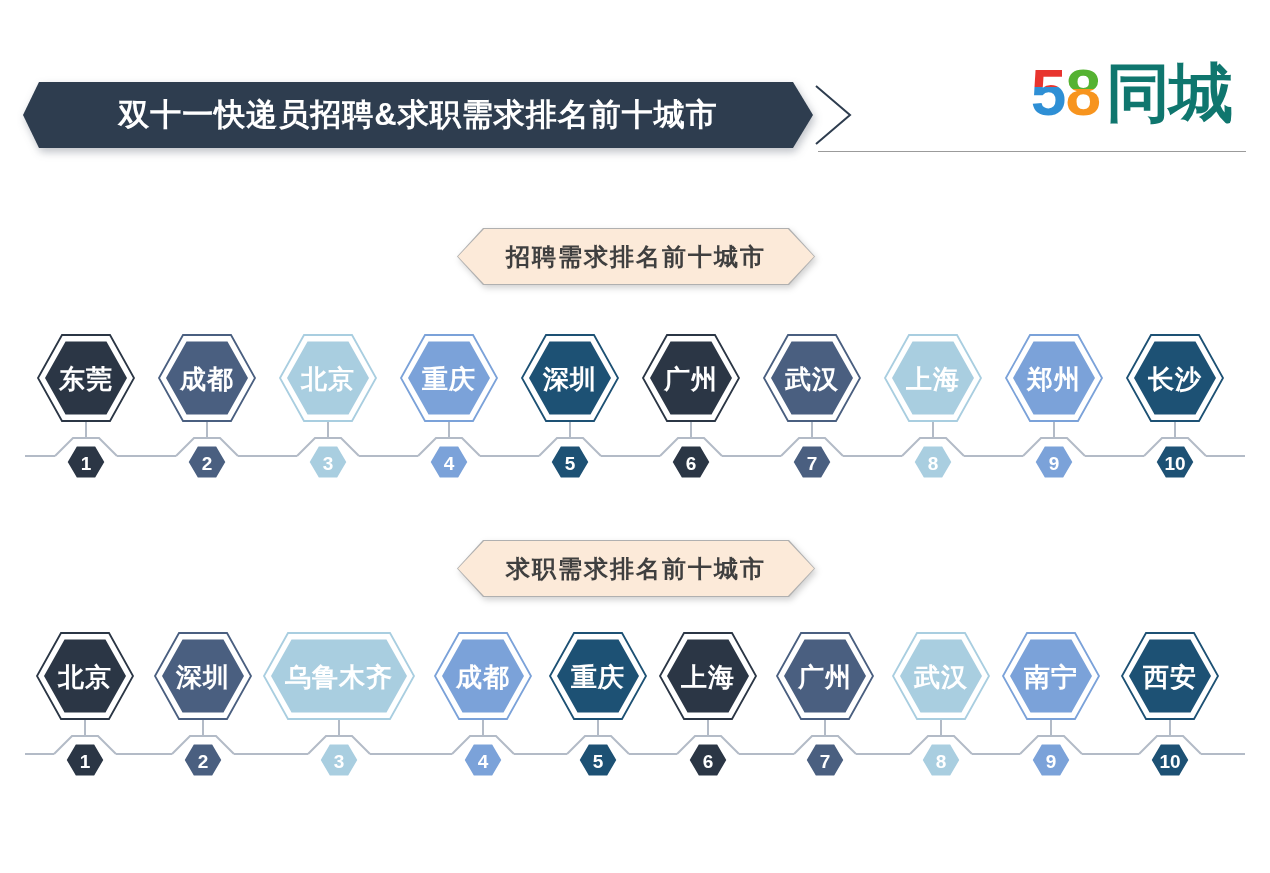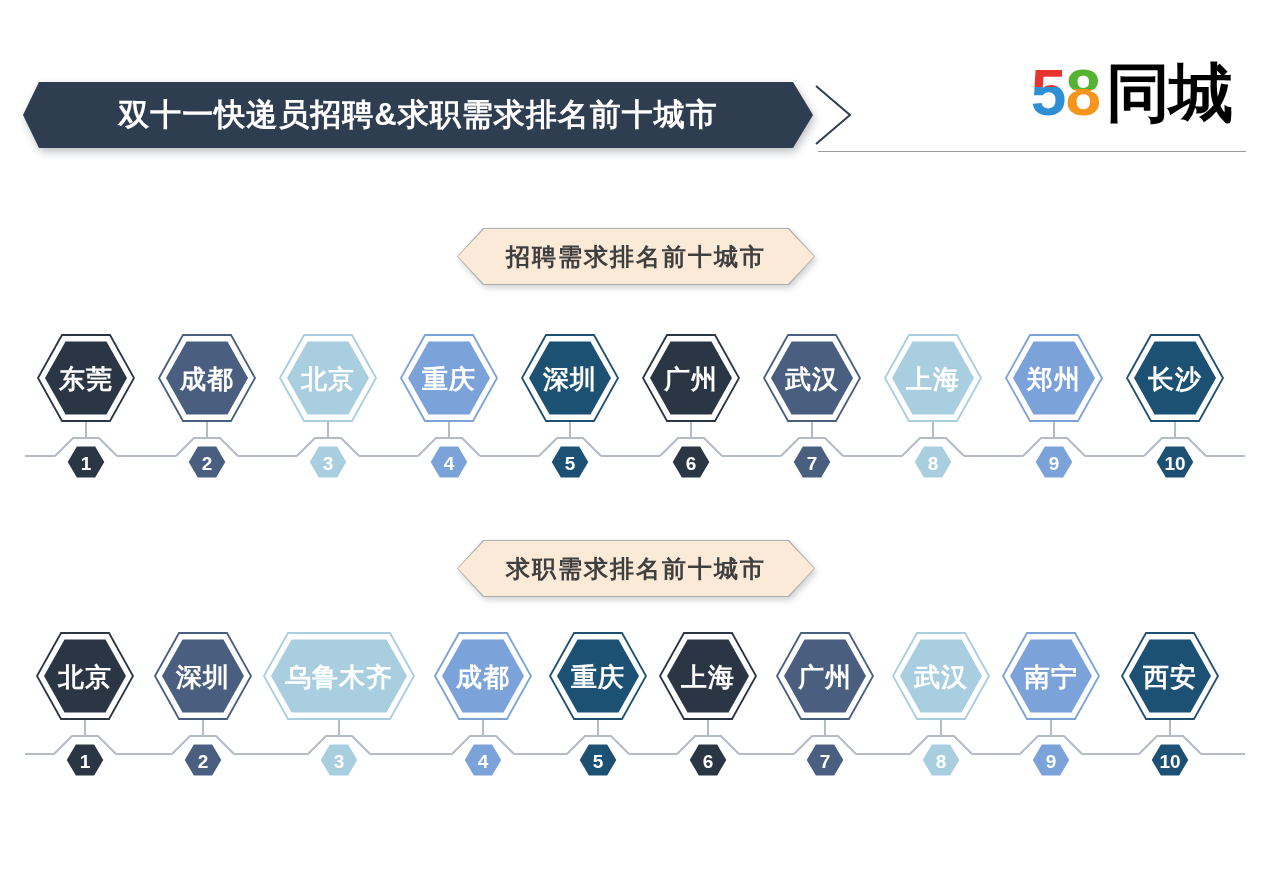--- a/index.html
+++ b/index.html
@@ -18,21 +18,21 @@
   .title-chevron{position:absolute;left:812px;top:80px;}
 
   
   .logo{position:absolute;top:58px;right:38px;font-size:64px;font-weight:bold;letter-spacing:-1px;line-height:1.1;white-space:nowrap;}
   .logo .d5{color:#2e8fd5;}
   .logo .d8{color:#f7941e;}
   @supports ((-webkit-background-clip:text) or (background-clip:text)){
     .logo .d5{background:linear-gradient(180deg,#e8342e 42%,#2e8fd5 42%);-webkit-background-clip:text;background-clip:text;color:transparent;-webkit-text-fill-color:transparent;}
     .logo .d8{background:linear-gradient(180deg,#55b232 45%,#f7941e 45%);-webkit-background-clip:text;background-clip:text;color:transparent;-webkit-text-fill-color:transparent;}
   }
-  .logo .word{color:#000000;margin-left:6px;}
+  .logo .word{color:#0f766e;margin-left:6px;}
 
   .header-rule{position:absolute;left:818px;top:151px;width:428px;border-top:1px solid #9b9b9b;}
   .data-source{position:absolute;top:160px;right:28px;font-size:21px;color:#8d8d8d;letter-spacing:1px;}
 
   
   .section-banner-outer{
     position:absolute;left:457px;width:358px;height:57px;
     filter:drop-shadow(2px 3px 3px rgba(0,0,0,.18));
   }
   .sb-border{position:absolute;inset:0;background:#b0b0b0;

